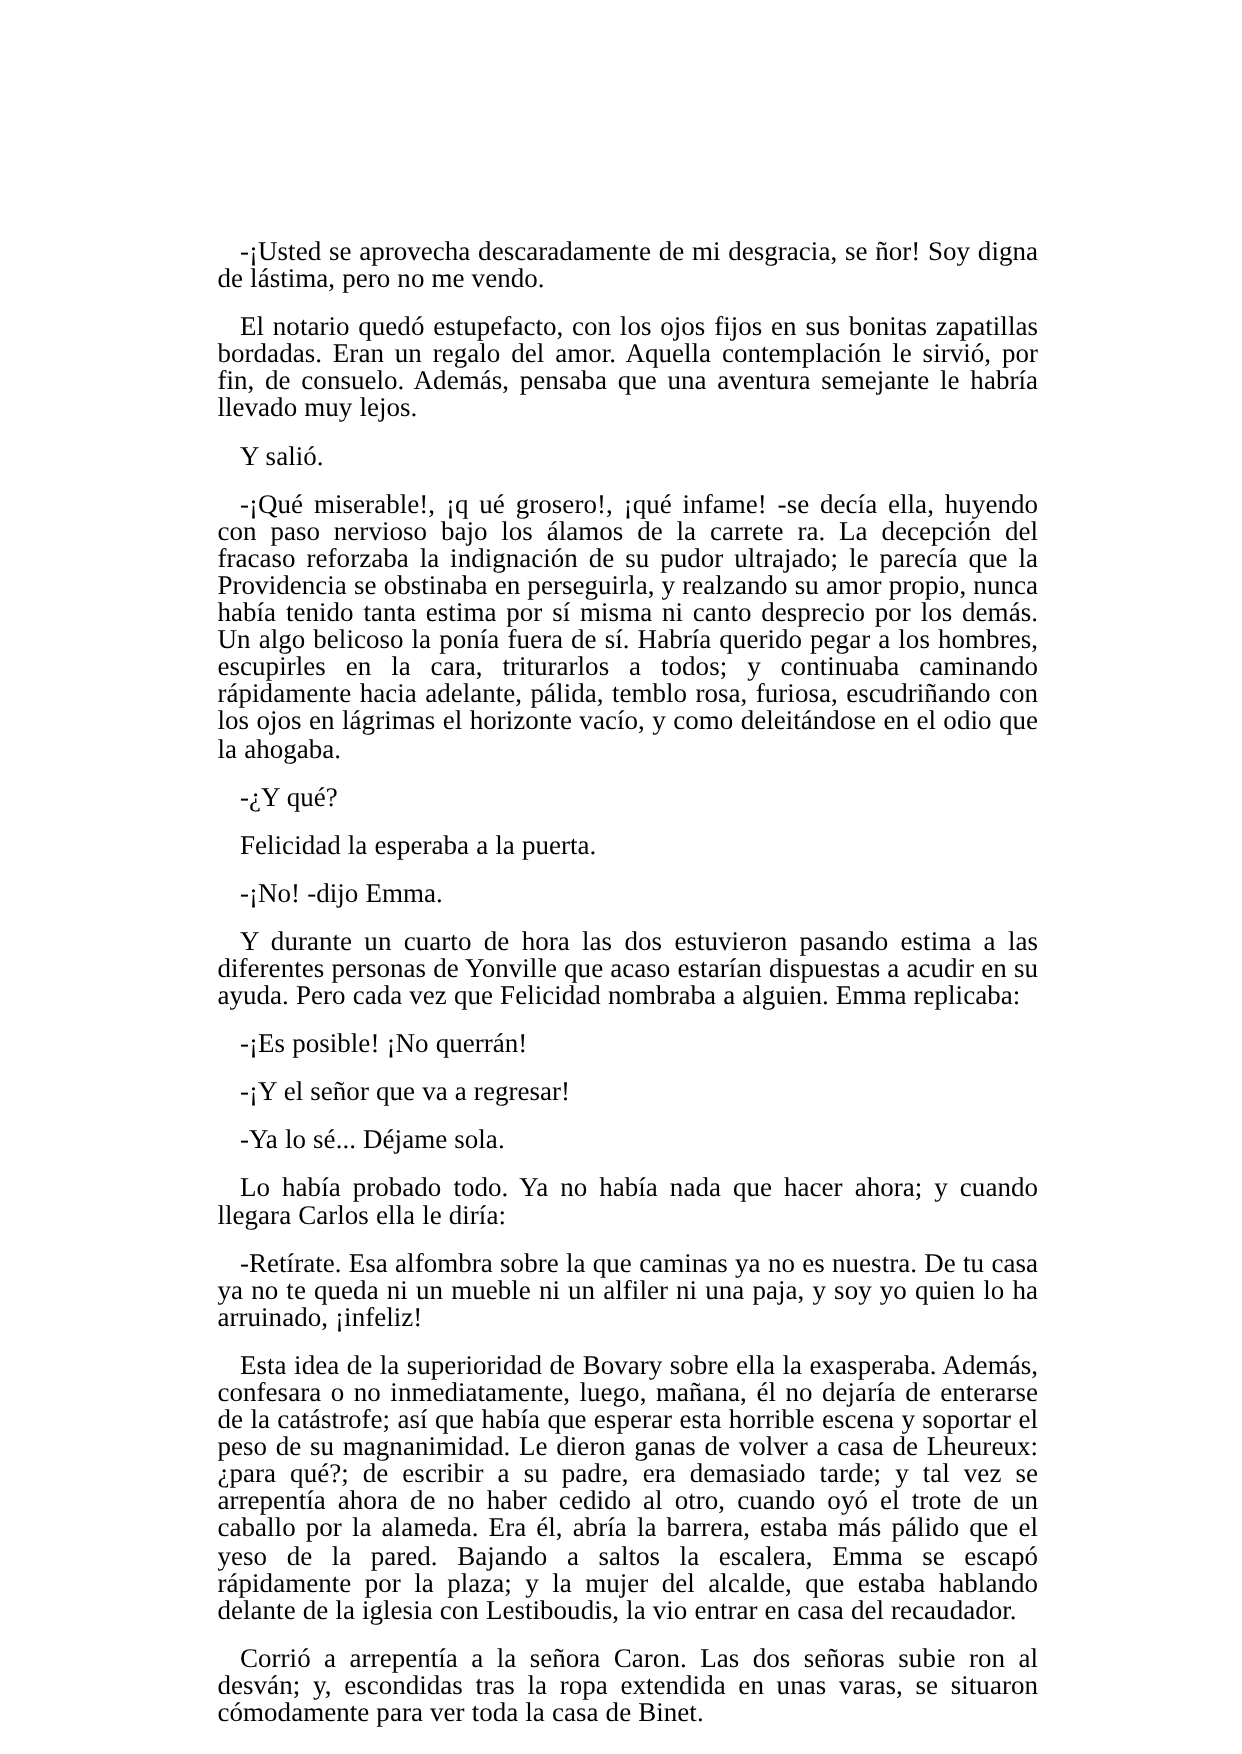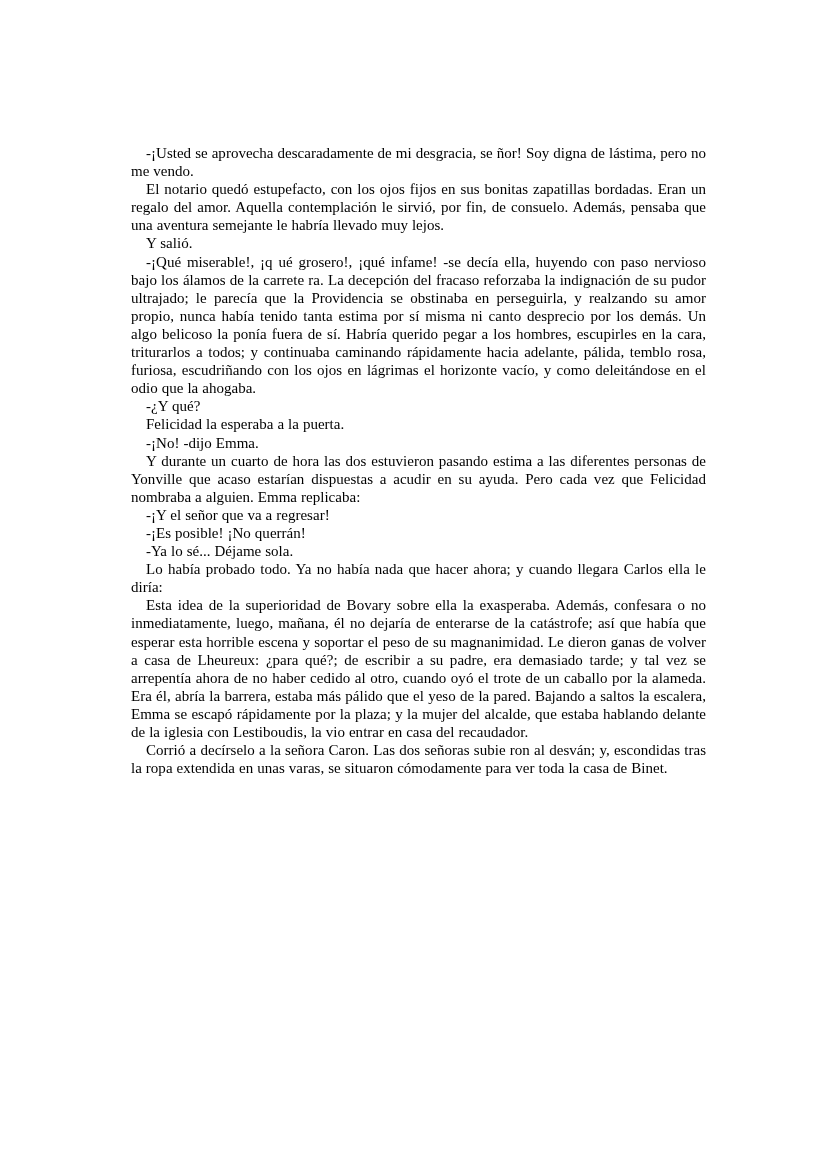--- a/index.html
+++ b/index.html
@@ -21,44 +21,45 @@
     background: #ffffff;
     box-sizing: border-box;
   }
   .text-block {
     position: absolute;
     left: 131px;
     top: 144px;
     width: 575px;
   }
   p.para {
-    margin: 0;
+    margin: 14px;
     text-indent: 15px;
     text-align: justify;
-    font-size: 15px;
+    font-size: 18px;
     line-height: 18.1px;
     letter-spacing: 0.02px;
     word-spacing: 0.2px;
     -webkit-font-smoothing: none;
   }
   
 </style>
 </head>
 <body>
 
 <div class="page">
   <div class="text-block">
     <p class="para">-¡Usted se aprovecha descaradamente de mi desgracia, se ñor! Soy digna de lástima, pero no me vendo.</p>
     <p class="para">El notario quedó estupefacto, con los ojos fijos en sus bonitas zapatillas bordadas. Eran un regalo del amor. Aquella contemplación le sirvió, por fin, de consuelo. Además, pensaba que una aventura semejante le habría llevado muy lejos.</p>
     <p class="para">Y salió.</p>
     <p class="para">-¡Qué miserable!, ¡q ué grosero!, ¡qué infame! -se decía ella, huyendo con paso nervioso bajo los álamos de la carrete ra. La decepción del fracaso reforzaba la indignación de su pudor ultrajado; le parecía que la Providencia se obstinaba en perseguirla, y realzando su amor propio, nunca había tenido tanta estima por sí misma ni canto desprecio por los demás. Un algo belicoso la ponía fuera de sí. Habría querido pegar a los hombres, escupirles en la cara, triturarlos a todos; y continuaba caminando rápidamente hacia adelante, pálida, temblo rosa, furiosa, escudriñando con los ojos en lágrimas el horizonte vacío, y como deleitándose en el odio que la ahogaba.</p>
     <p class="para">-¿Y qué?</p>
     <p class="para">Felicidad la esperaba a la puerta.</p>
     <p class="para">-¡No! -dijo Emma.</p>
     <p class="para">Y durante un cuarto de hora las dos estuvieron pasando estima a las diferentes personas de Yonville que acaso estarían dispuestas a acudir en su ayuda. Pero  cada vez que Felicidad nombraba a alguien. Emma replicaba:</p>
+    <p class="para">-¡Es posible! ¡No querrán!</p>
     <p class="para">-¡Y el señor que va a regresar!</p>
-    <p class="para">-¡Es posible! ¡No querrán!</p>
     <p class="para">-Ya lo sé... Déjame sola.</p>
     <p class="para">Lo había probado todo. Ya no había nada que hacer ahora; y cuando llegara Carlos ella le diría:</p>
+    <p class="para">-Retírate. Esa alfombra sobre la que caminas ya no es nuestra. De tu casa ya no te queda ni un mueble ni un alfiler ni una paja, y soy yo quien lo ha arruinado, ¡infeliz!</p>
     <p class="para">Esta idea de la superioridad de Bovary sobre ella la exasperaba. Además, confesara o no inmediatamente, luego, mañana, él no dejaría de enterarse de la catástrofe; así que había que esperar esta horrible escena y soportar el peso de su magnanimidad. Le dieron ganas de volver a casa de Lheureux: ¿para qué?; de escribir a su padre, era demasiado tarde; y tal vez se arrepentía ahora de no haber cedido al otro, cuando oyó el trote de un caballo por la alameda. Era él, abría la barrera, estaba más pálido que el yeso de la pared. Bajando a saltos la escalera, Emma se escapó rápidamente por la plaza; y la mujer del alcalde, que estaba hablando delante de la iglesia con Lestiboudis, la vio entrar en casa del recaudador.</p>
-    <p class="para">Corrió a decírselo a la señora Caron. Las dos señoras subie ron al desván; y, escondidas tras la ropa extendida en unas varas, se situaron cómodamente para ver toda la casa de Binet.</p>
+    <p class="para">Corrió a arrepentía a la señora Caron. Las dos señoras subie ron al desván; y, escondidas tras la ropa extendida en unas varas, se situaron cómodamente para ver toda la casa de Binet.</p>
   </div>
 </div>
 
 </body></html>

